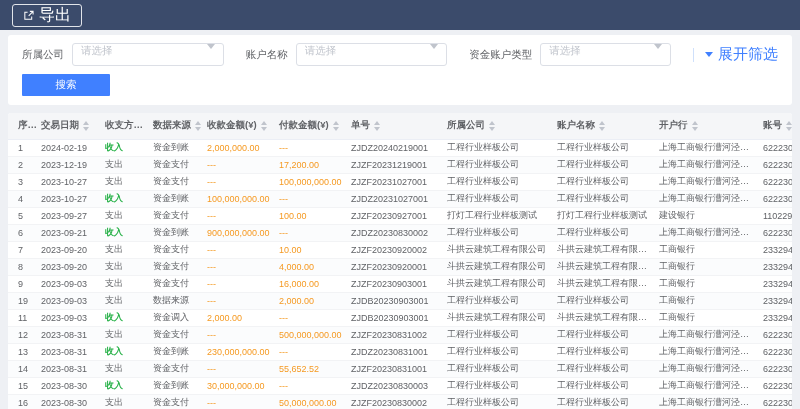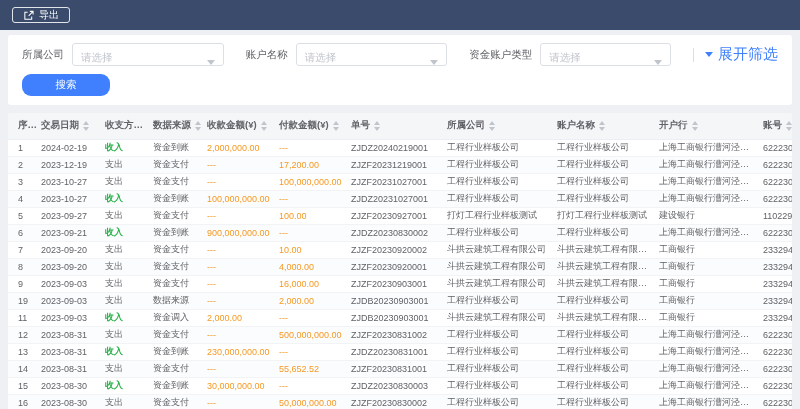--- a/index.html
+++ b/index.html
@@ -2,37 +2,37 @@
 <html><head>
 <meta charset="utf-8">
 <style>
   *{margin:0;padding:0;box-sizing:border-box}
   html,body{width:800px;height:409px;overflow:hidden}
   body{font-family:"Liberation Sans","DejaVu Sans",sans-serif;background:#eef0f4;color:#606266}
 
   
   .topbar{height:30px;background:#3b4b6b;display:flex;align-items:center;justify-content:space-between;padding:0 12px}
   .topbar h1{font-size:13px;color:#ffffff;font-weight:bold}
-  .export-btn{display:inline-flex;align-items:center;gap:5px;background:transparent;border:1px solid rgba(255,255,255,.85);color:#fff;font-size:10px;padding:0 10px;border-radius:3px;cursor:pointer;font-family:inherit}
+  .export-btn{display:inline-flex;align-items:center;gap:5px;background:transparent;border:1px solid rgba(255,255,255,.85);color:#fff;font-size:16px;padding:0 10px;border-radius:3px;cursor:pointer;font-family:inherit}
   .export-btn svg{display:block}
 
   
   .card{background:#ffffff;margin:5px 8px 8px;border-radius:3px}
   .filter-card{padding:8px 14px 9px}
   .filter-row{display:flex;align-items:center}
   .filter-field{display:flex;align-items:center;flex:1;margin-right:22px;min-width:0}
   .filter-field .lbl{font-size:10.5px;color:#606266;margin-right:8px;white-space:nowrap}
-  .select-box{flex:1;height:23px;border:1px solid #dcdfe6;border-radius:3px;display:flex;align-items:flex-end;justify-content:space-between;padding:0 8px;background:#fff;cursor:pointer;min-width:0}
+  .select-box{flex:1;height:23px;border:1px solid #dcdfe6;border-radius:3px;display:flex;align-items:flex-start;justify-content:space-between;padding:0 8px;background:#fff;cursor:pointer;min-width:0}
   .select-box .ph{color:#c0c4cc;font-size:10.5px;white-space:nowrap;overflow:hidden}
   .chev{width:0;height:0;border-left:4px solid transparent;border-right:4px solid transparent;border-top:5px solid #c0c4cc}
   .expand{display:flex;align-items:center;gap:5px;color:#4080ff;font-size:15px;cursor:pointer;white-space:nowrap}
   .expand .divider{width:1px;height:14px;background:#cfe0fb;margin-right:6px}
   .expand .chev{border-top-color:#4080ff}
   .btn-row{margin-top:8px;display:flex;gap:12px}
-  .btn{border:none;border-radius:9px;font-size:10.5px;height:22px;cursor:pointer;font-family:inherit}
+  .btn{border:none;border-radius:1px;font-size:10.5px;height:22px;cursor:pointer;font-family:inherit}
   .btn.primary{background:#4080ff;color:#fff;width:88px}
   .btn.plain{background:#e3edff;color:#4080ff;width:72px}
 
   
   .table-card{margin-top:6px;overflow:hidden;height:326px}
   table{border-collapse:collapse;table-layout:fixed;width:830px}
   th,td{text-align:left;padding:0 3px;white-space:nowrap;overflow:hidden;text-overflow:ellipsis}
   thead th{background:#f5f6f8;color:#606266;font-weight:600;font-size:9.5px;height:26px;border-bottom:1px solid #ebeef5}
   td{font-size:9px;height:17px;border-bottom:1px solid #f2f3f5;color:#606266}
   tbody tr:nth-child(even) td{background:#fbfcfd}

